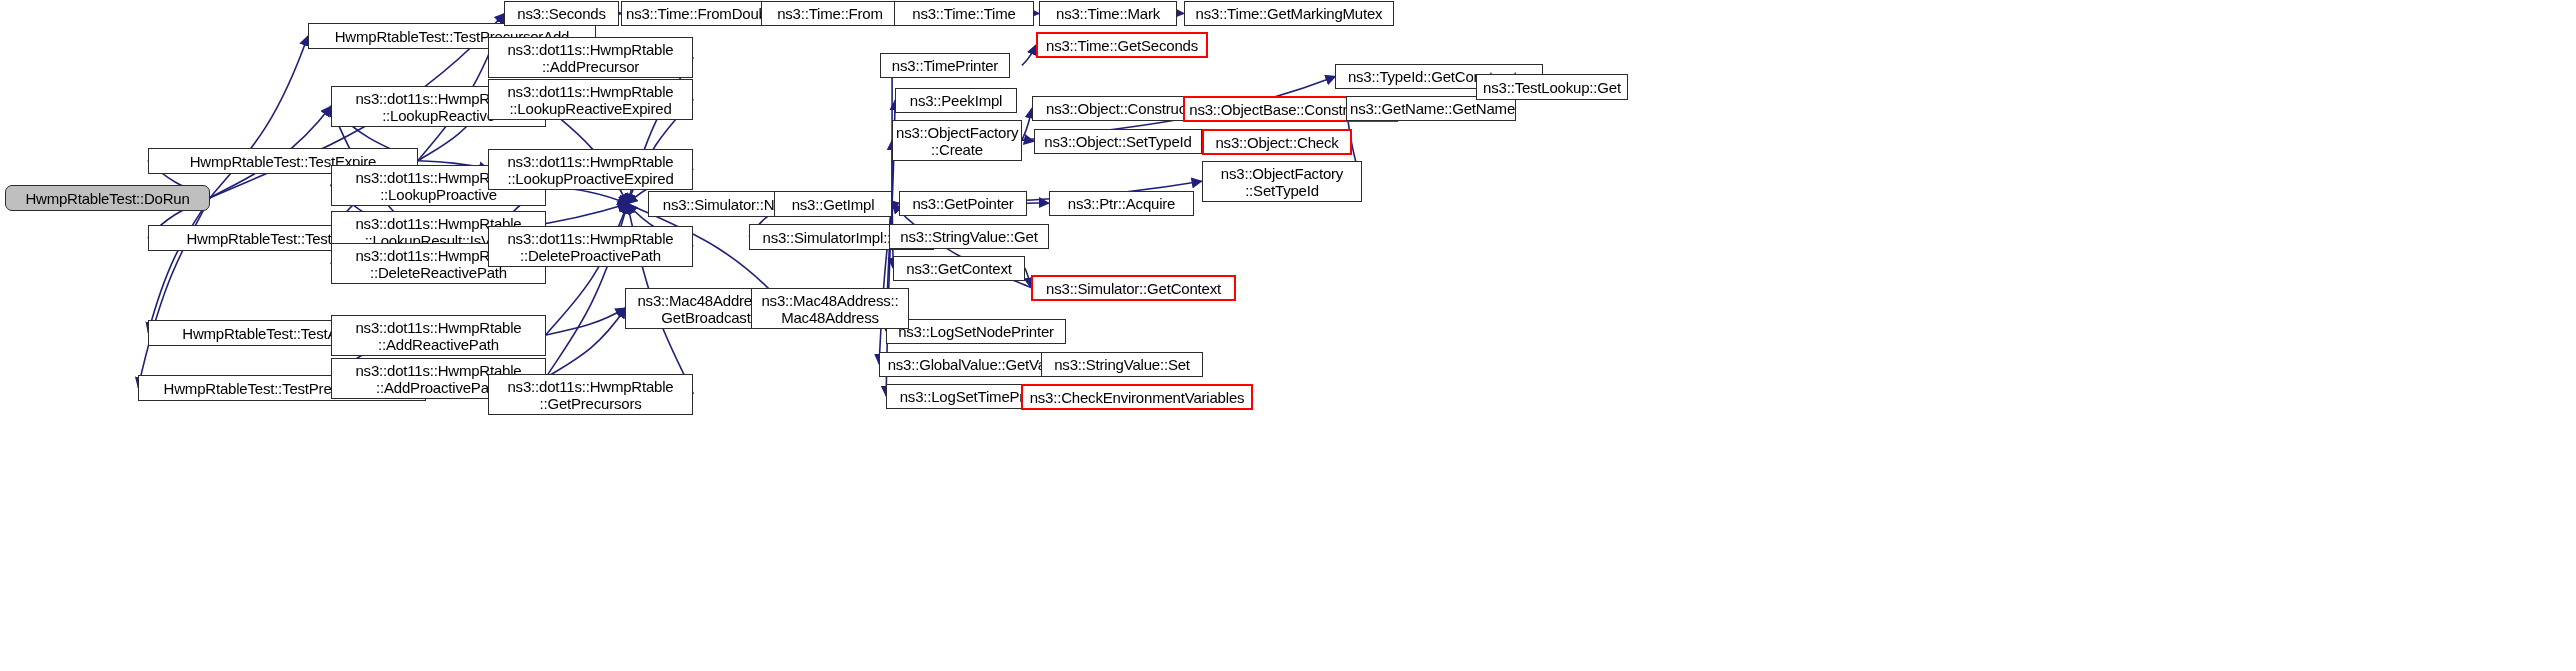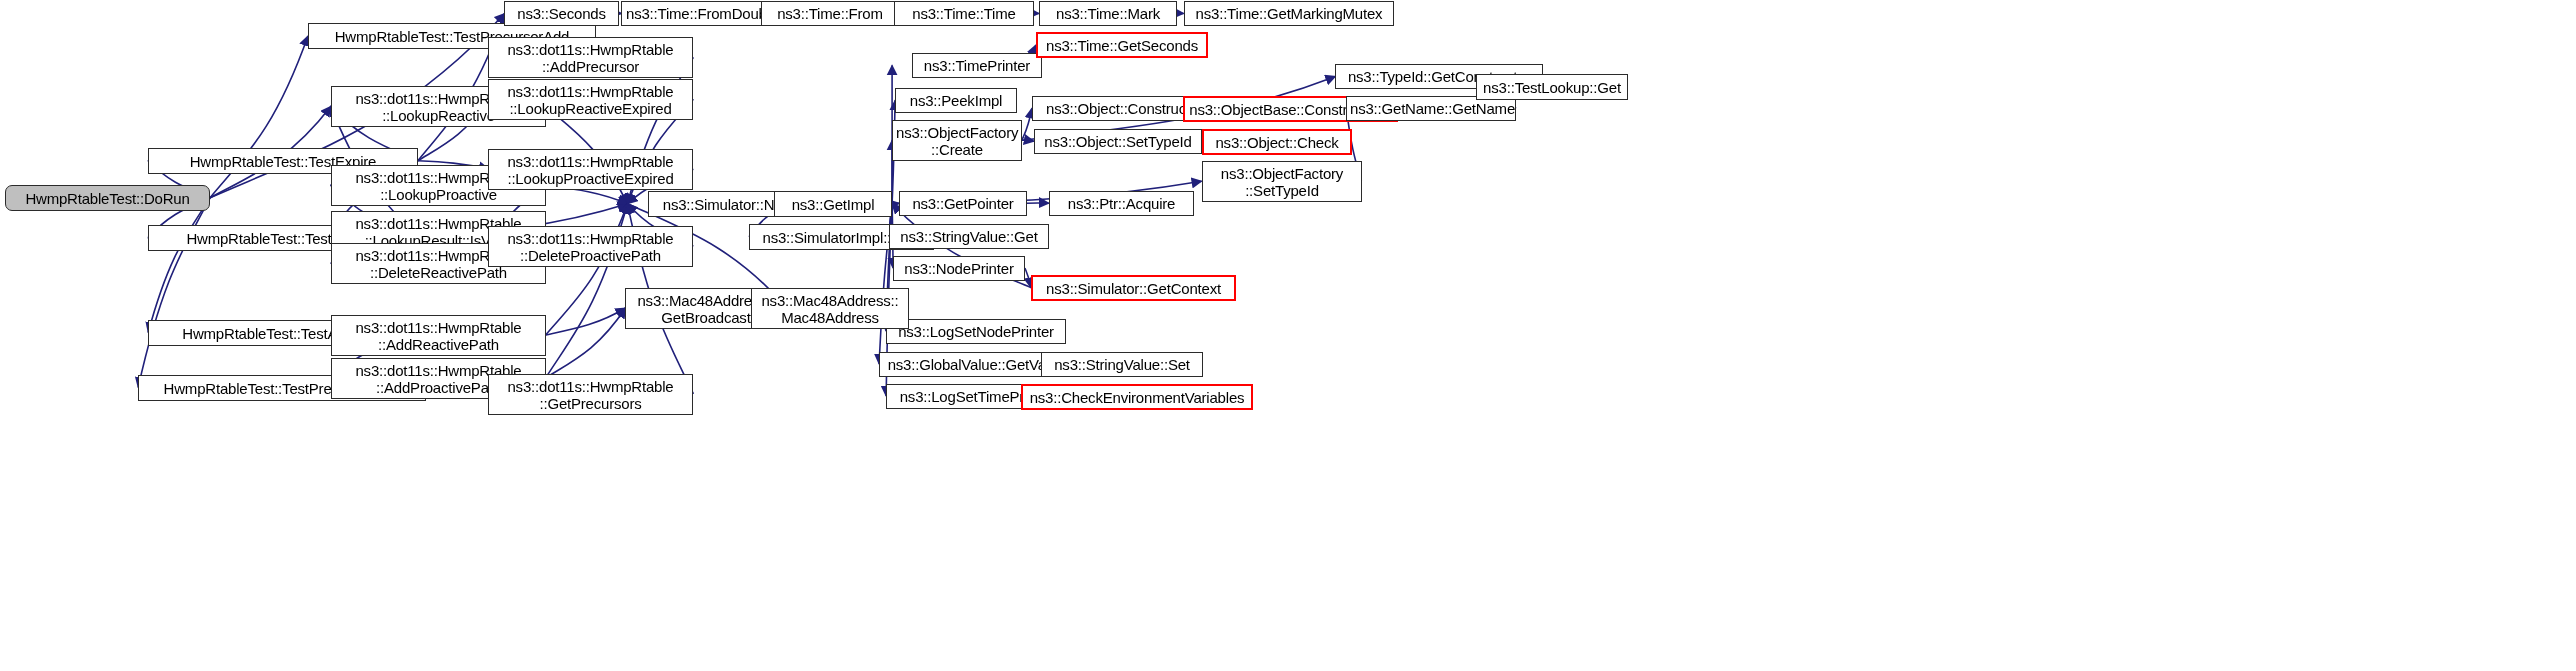--- a/index.html
+++ b/index.html
@@ -171,27 +171,27 @@
 ::GetPrecursors</span></div>
       <div class="gnode" style="left: 504px; top: 1px; width: 115px; height: 25px;"><span class="lbl">ns3::Seconds</span></div>
       <div class="gnode" style="left: 621px; top: 1px; width: 162px; height: 25px;"><span class="lbl">ns3::Time::FromDouble</span></div>
       <div class="gnode" style="left: 761px; top: 1px; width: 138px; height: 25px;"><span class="lbl">ns3::Time::From</span></div>
       <div class="gnode" style="left: 894px; top: 1px; width: 140px; height: 25px;"><span class="lbl">ns3::Time::Time</span></div>
       <div class="gnode" style="left: 1039px; top: 1px; width: 138px; height: 25px;"><span class="lbl">ns3::Time::Mark</span></div>
       <div class="gnode" style="left: 1184px; top: 1px; width: 210px; height: 25px;"><span class="lbl">ns3::Time::GetMarkingMutex</span></div>
       <div class="gnode" style="left: 639px; top: 191px; width: 160px; height: 26px; margin-left: 9px;"><span class="lbl">ns3::Simulator::Now</span></div>
       <div class="gnode" style="left: 749px; top: 224px; width: 185px; height: 26px;"><span class="lbl">ns3::SimulatorImpl::Now</span></div>
       <div class="gnode" style="left: 774px; top: 191px; width: 118px; height: 26px;"><span class="lbl">ns3::GetImpl</span></div>
-      <div class="gnode" style="left: 912px; top: 53px; width: 130px; height: 25px;"><span class="lbl">ns3::TimePrinter</span></div>
+      <div class="gnode" style="left: 880px; top: 53px; width: 130px; height: 25px;"><span class="lbl">ns3::TimePrinter</span></div>
       <div class="gnode" style="left: 895px; top: 88px; width: 122px; height: 25px;"><span class="lbl">ns3::PeekImpl</span></div>
       <div class="gnode" style="left: 892px; top: 120px; width: 130px; height: 41px;"><span class="lbl">ns3::ObjectFactory
 ::Create</span></div>
       <div class="gnode" style="left: 899px; top: 191px; width: 128px; height: 25px;"><span class="lbl">ns3::GetPointer</span></div>
       <div class="gnode" style="left: 889px; top: 224px; width: 160px; height: 25px;"><span class="lbl">ns3::StringValue::Get</span></div>
-      <div class="gnode" style="left: 893px; top: 256px; width: 132px; height: 25px;"><span class="lbl">ns3::NodePrinter</span></div>
+      <div class="gnode" style="left: 893px; top: 256px; width: 132px; height: 25px;"><span class="lbl">ns3::GetContext</span></div>
       <div class="gnode" style="left: 886px; top: 319px; width: 180px; height: 25px;"><span class="lbl">ns3::LogSetNodePrinter</span></div>
       <div class="gnode" style="left: 879px; top: 352px; width: 195px; height: 25px;"><span class="lbl">ns3::GlobalValue::GetValue</span></div>
       <div class="gnode" style="left: 886px; top: 384px; width: 180px; height: 25px;"><span class="lbl">ns3::LogSetTimePrinter</span></div>
       <div class="gnode" style="left: 625px; top: 288px; width: 162px; height: 41px;"><span class="lbl">ns3::Mac48Address::
 GetBroadcast</span></div>
       <div class="gnode" style="left: 751px; top: 288px; width: 158px; height: 41px;"><span class="lbl">ns3::Mac48Address::
 Mac48Address</span></div>
       <div class="gnode alert" style="left: 1036px; top: 32px; width: 172px; height: 26px;"><span class="lbl">ns3::Time::GetSeconds</span></div>
       <div class="gnode" style="left: 1032px; top: 96px; width: 172px; height: 25px;"><span class="lbl">ns3::Object::Construct</span></div>
       <div class="gnode" style="left: 1034px; top: 129px; width: 168px; height: 25px;"><span class="lbl">ns3::Object::SetTypeId</span></div>

